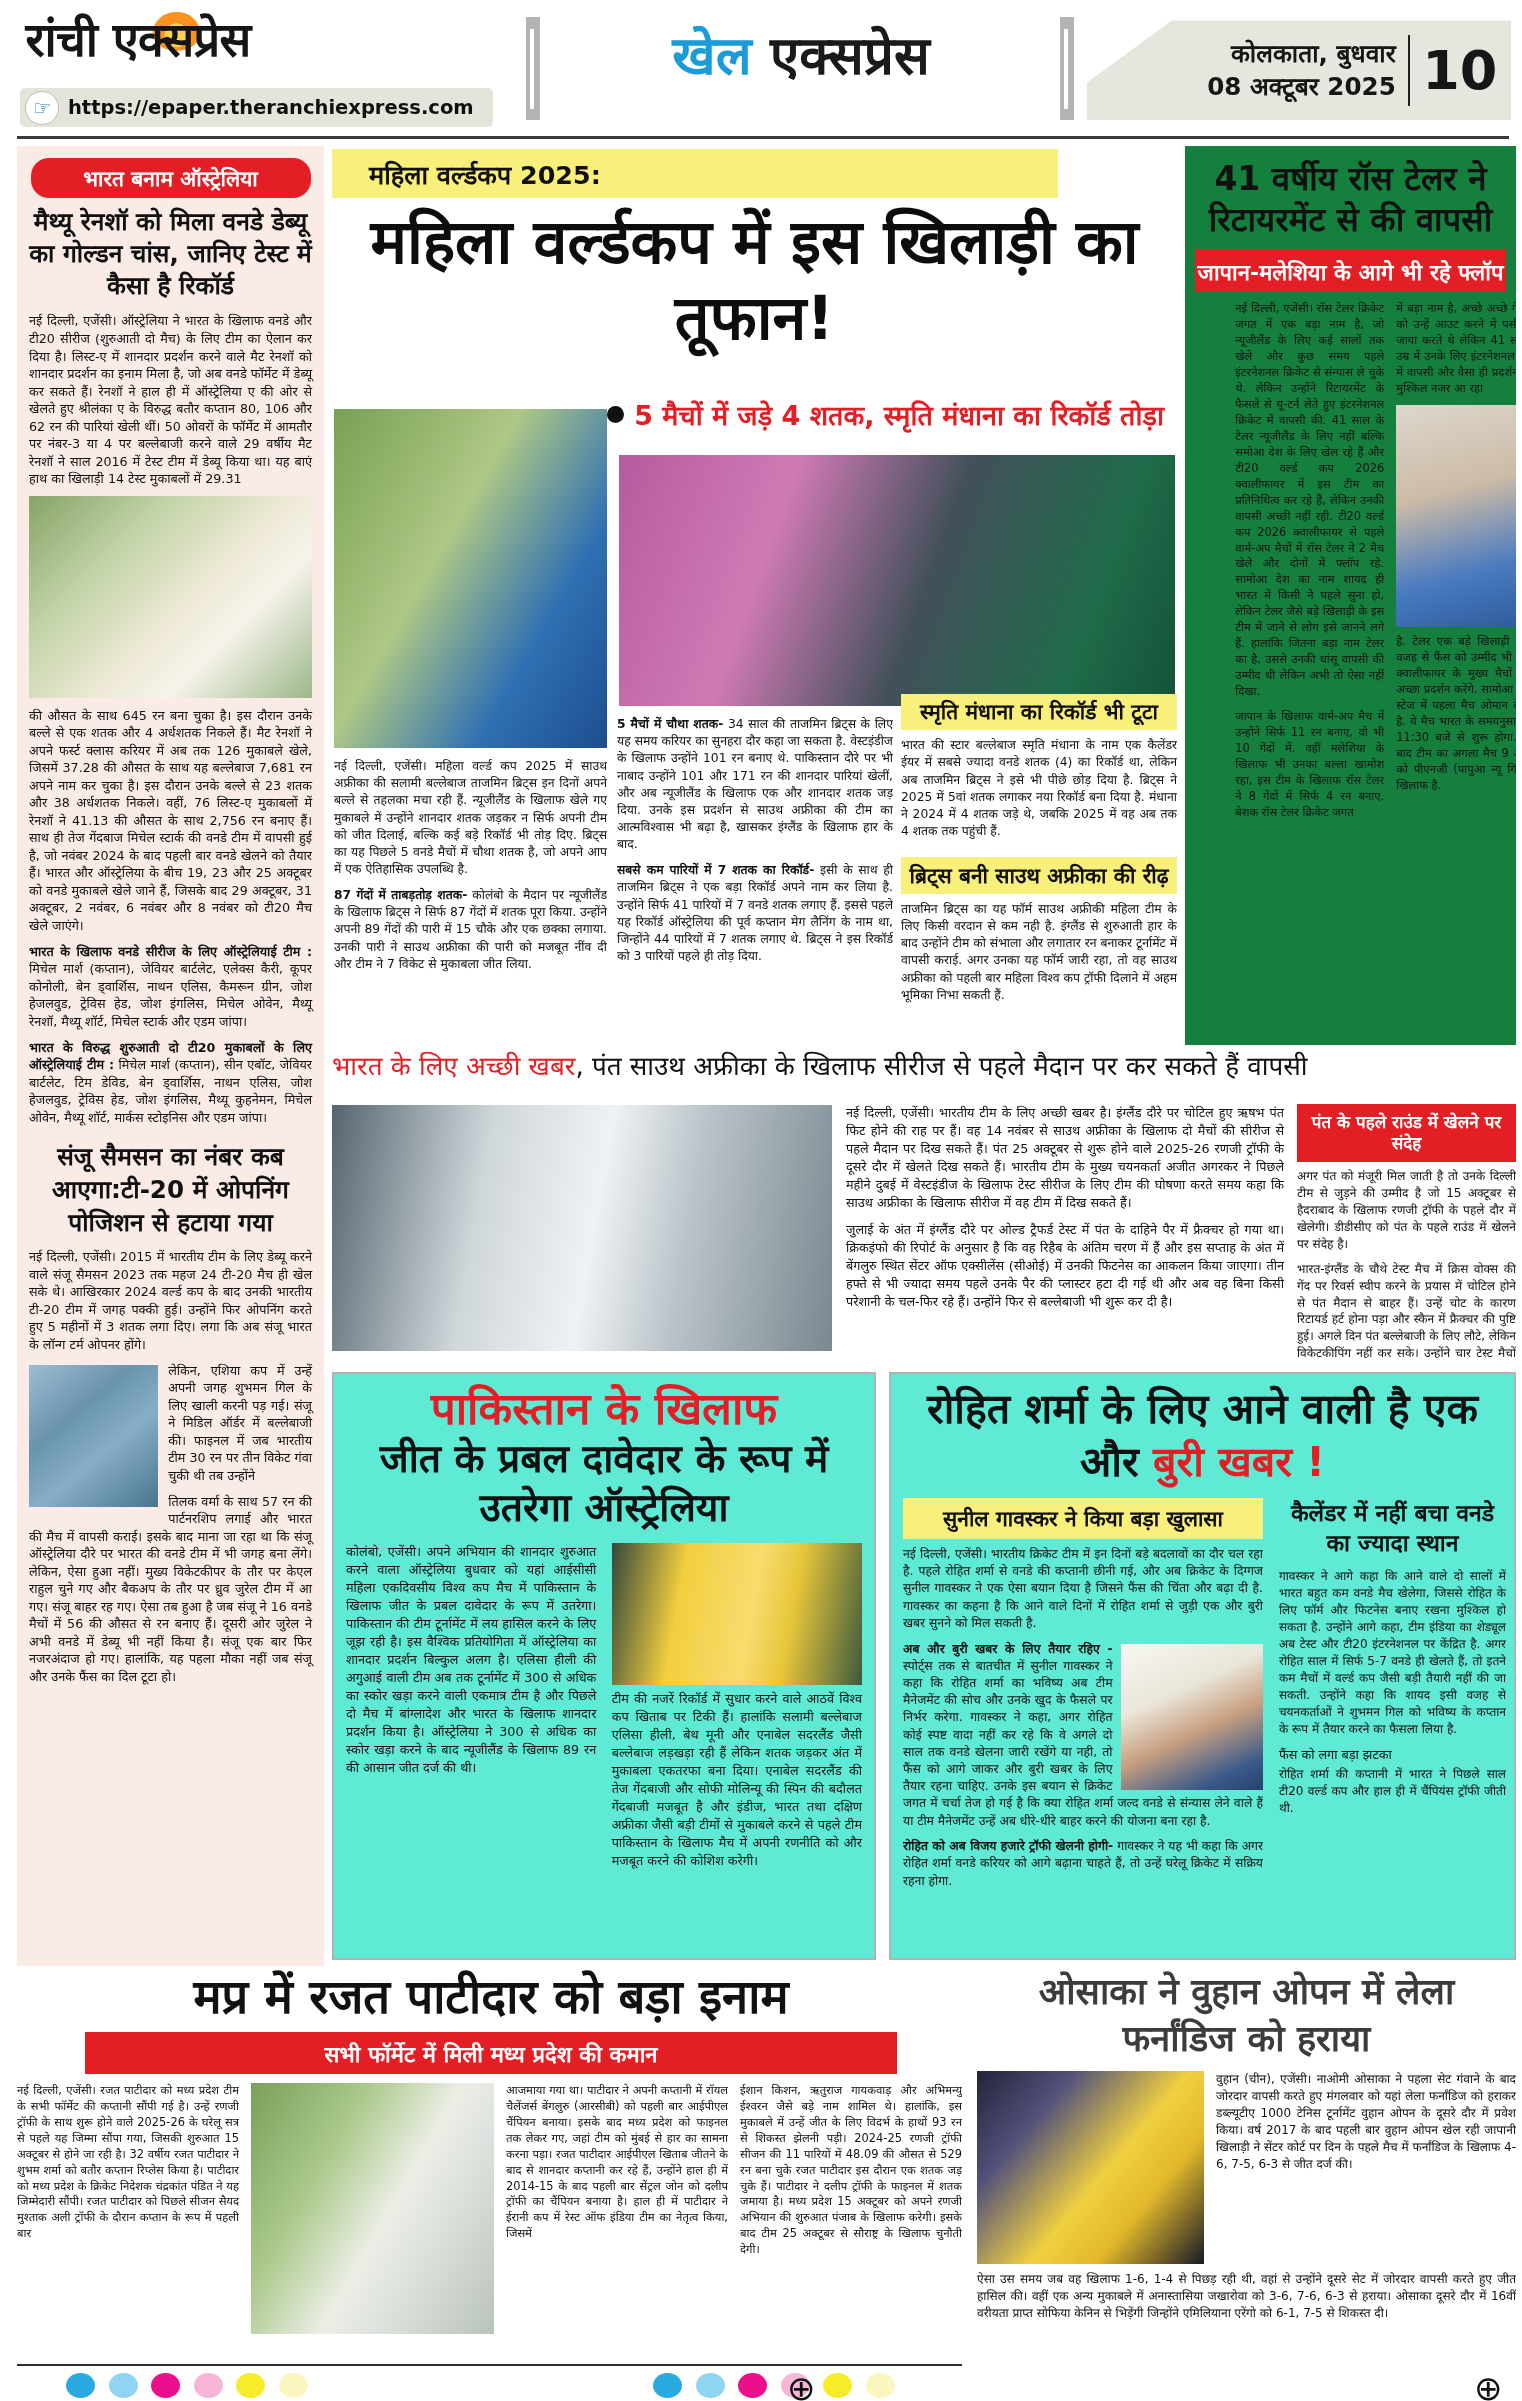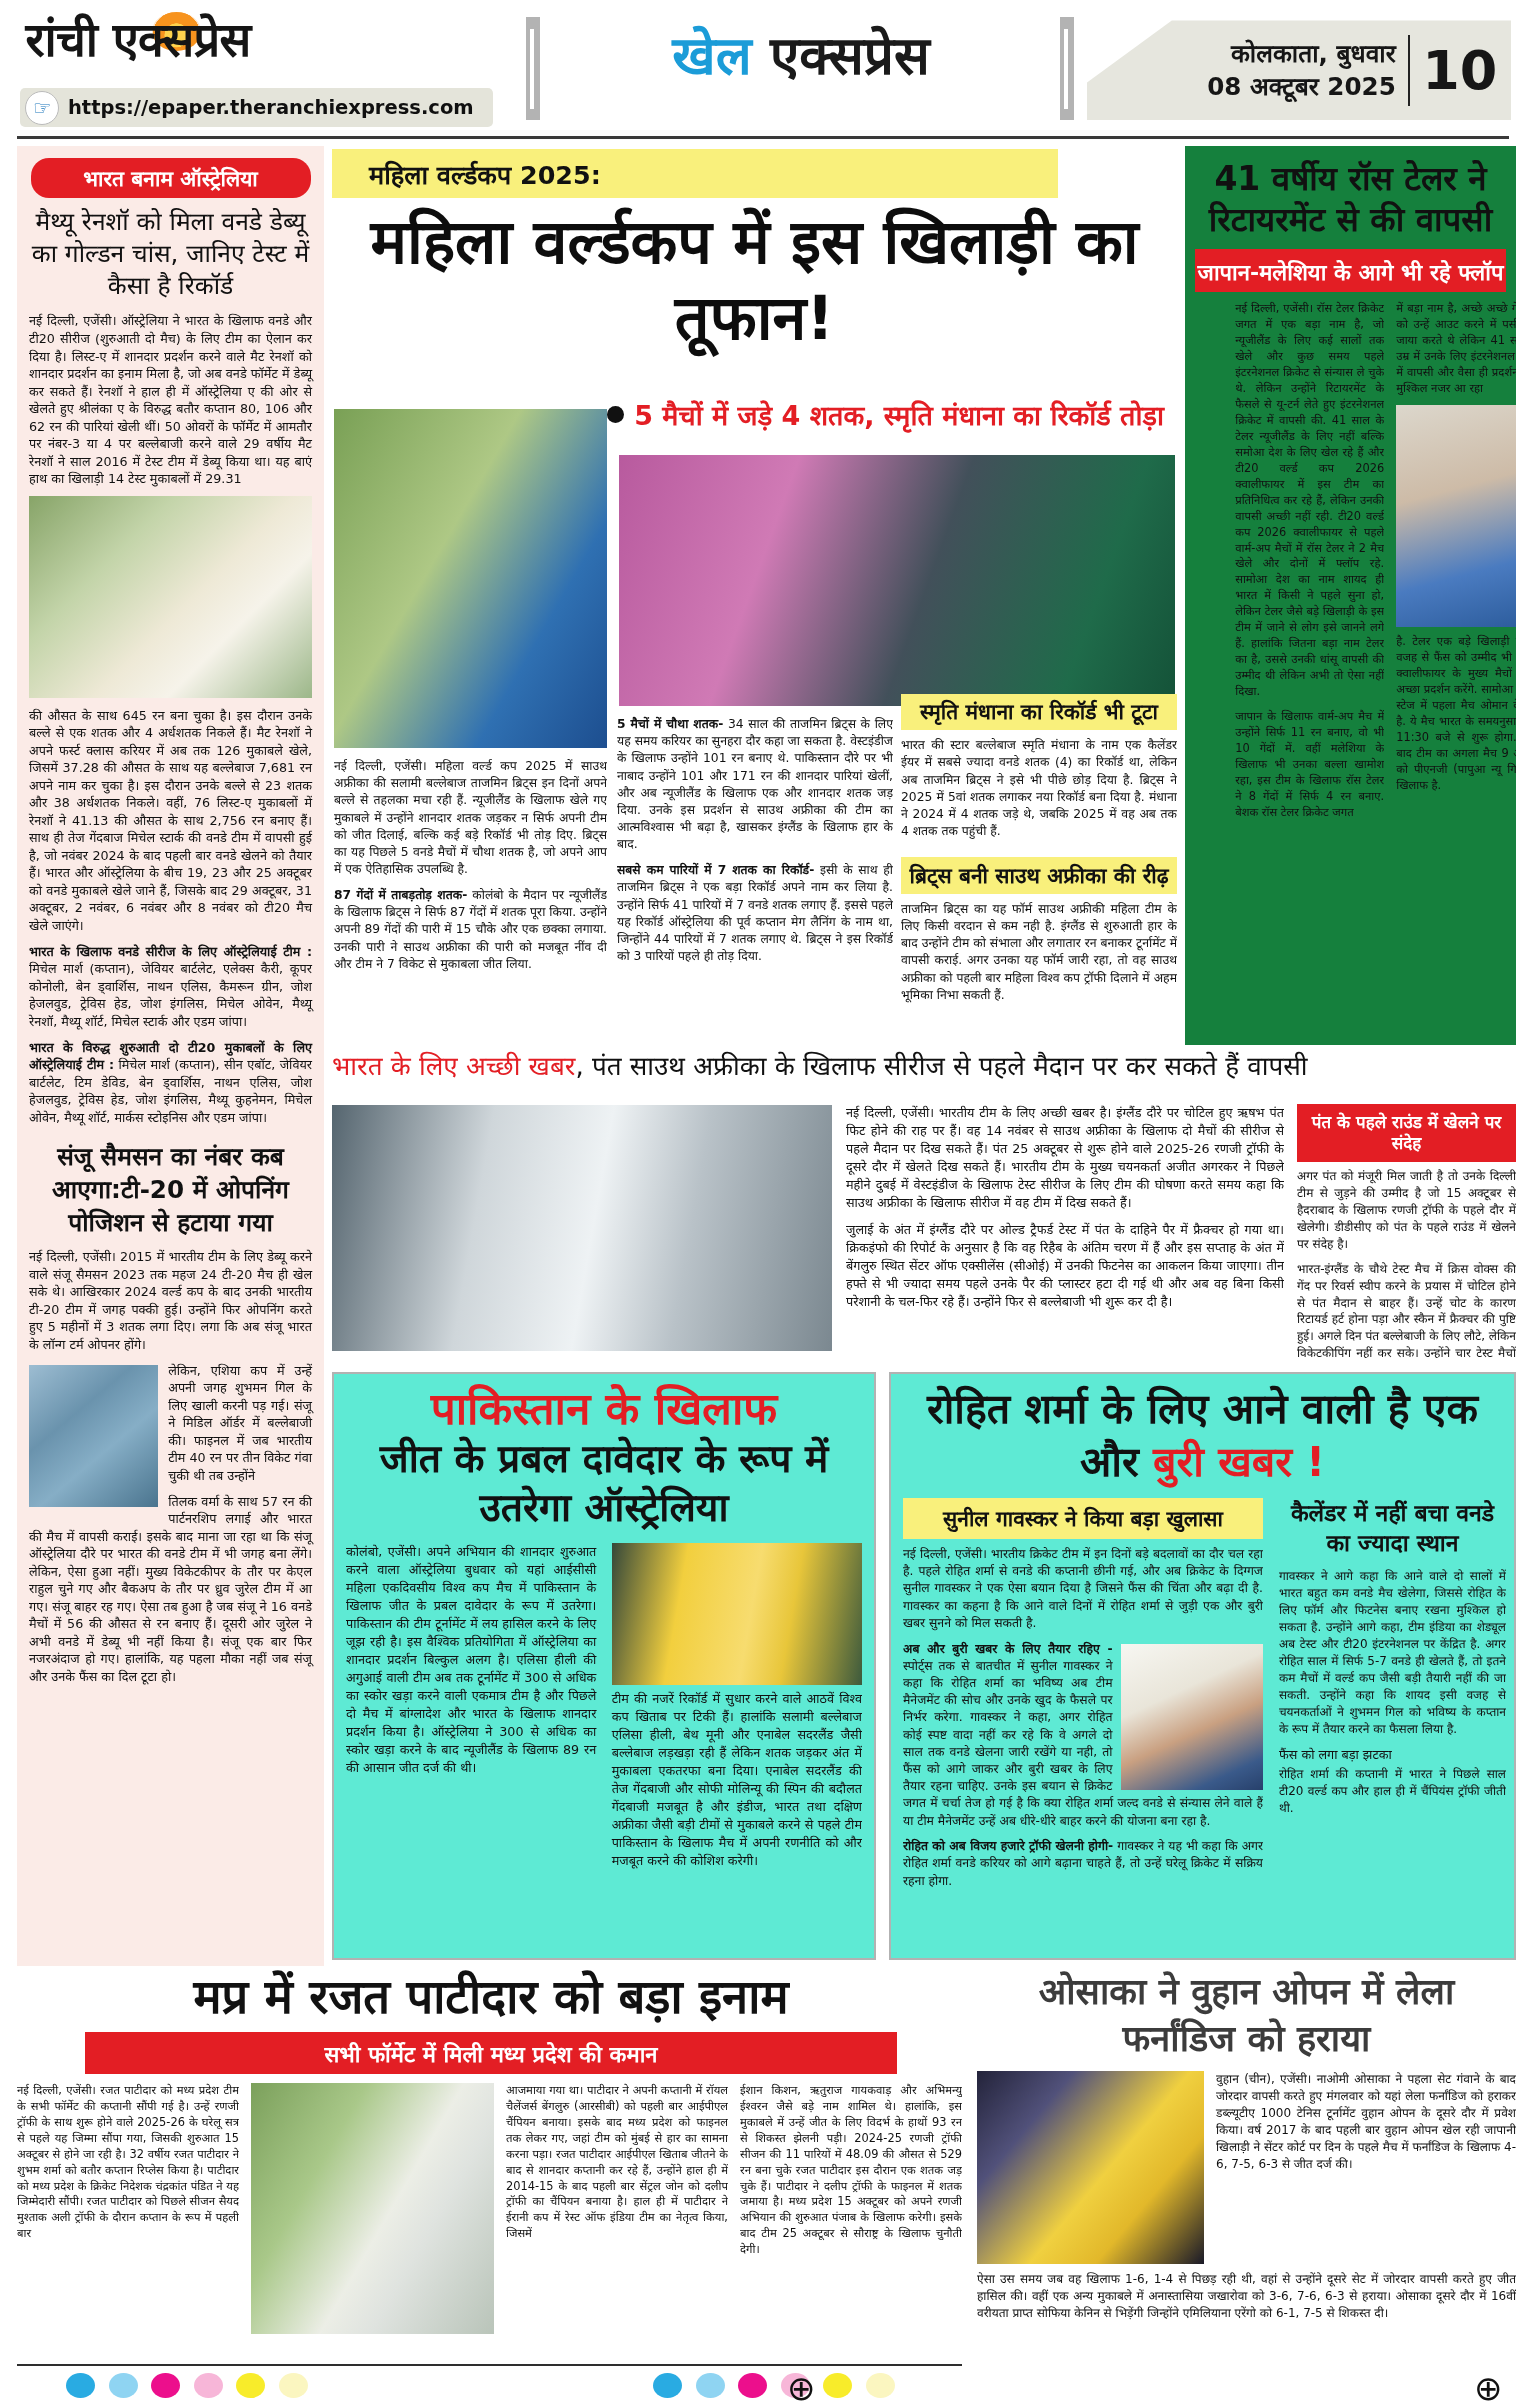--- a/index.html
+++ b/index.html
@@ -32,21 +32,21 @@
 
   
   .photo{background:#ccc;overflow:hidden;}
   .kicker-red{background:#e31e24;color:#fff;font-weight:800;text-align:center;}
   .lead-bold{font-weight:800;}
   p{margin:0 0 8.5px 0;}
 
   
   .left-col{position:absolute;left:17px;top:146px;width:307px;height:1820px;background:#fbebe7;overflow:hidden;padding:10.2px 12px;box-sizing:border-box;}
   .left-col .kicker-red{width:246px;margin:1.7px auto 8.5px auto;font-size:21px;padding:6px 17px;border-radius:18px;}
-  .renshaw-headline{font-size:24.6px;font-weight:400;text-align:center;line-height:1.3;margin:5.1px 0 10.2px 0;}
+  .renshaw-headline{font-size:24.6px;font-weight:700;text-align:center;line-height:1.3;margin:5.1px 0 10.2px 0;}
   .left-col .body{font-size:12.7px;line-height:1.38;text-align:justify;}
   .renshaw-photo{width:100%;height:202px;margin:5.1px 0 8.5px 0;
     background:linear-gradient(135deg,#87a468 0%,#c3d4a9 30%,#eee9d6 55%,#f6f3ea 70%,#9cb789 100%);}
   .sanju-headline{font-size:24.6px;font-weight:900;text-align:center;line-height:1.35;margin:13.6px 0 8.5px 0;}
   .samson-photo{float:left;width:129px;height:142px;margin:3.4px 10.2px 5.1px 0;
     background:linear-gradient(140deg,#9dbdd2 0%,#6a93ad 35%,#86aec6 60%,#4a748e 100%);}
 
   
   .wc-kicker{position:absolute;left:332px;top:149px;width:726px;height:49px;background:#f9f07c;
     font-size:25.4px;font-weight:900;display:flex;align-items:center;padding-left:37px;box-sizing:border-box;}
@@ -180,21 +180,21 @@
       <div class="photo renshaw-photo"></div>
       <p>की औसत के साथ 645 रन बना चुका है। इस दौरान उनके बल्ले से एक शतक और 4 अर्धशतक निकले हैं। मैट रेनशॉ ने अपने फर्स्ट क्लास करियर में अब तक 126 मुकाबले खेले, जिसमें 37.28 की औसत के साथ यह बल्लेबाज 7,681 रन अपने नाम कर चुका है। इस दौरान उनके बल्ले से 23 शतक और 38 अर्धशतक निकले। वहीं, 76 लिस्ट-ए मुकाबलों में रेनशॉ ने 41.13 की औसत के साथ 2,756 रन बनाए हैं। साथ ही तेज गेंदबाज मिचेल स्टार्क की वनडे टीम में वापसी हुई है, जो नवंबर 2024 के बाद पहली बार वनडे खेलने को तैयार हैं। भारत और ऑस्ट्रेलिया के बीच 19, 23 और 25 अक्टूबर को वनडे मुकाबले खेले जाने हैं, जिसके बाद 29 अक्टूबर, 31 अक्टूबर, 2 नवंबर, 6 नवंबर और 8 नवंबर को टी20 मैच खेले जाएंगे।</p>
       <p><span class="lead-bold">भारत के खिलाफ वनडे सीरीज के लिए ऑस्ट्रेलियाई टीम :</span><span> मिचेल मार्श (कप्तान), जेवियर बार्टलेट, एलेक्स कैरी, कूपर कोनोली, बेन ड्वार्शिस, नाथन एलिस, कैमरून ग्रीन, जोश हेजलवुड, ट्रेविस हेड, जोश इंगलिस, मिचेल ओवेन, मैथ्यू रेनशॉ, मैथ्यू शॉर्ट, मिचेल स्टार्क और एडम जांपा।</span></p>
       <p><span class="lead-bold">भारत के विरुद्ध शुरुआती दो टी20 मुकाबलों के लिए ऑस्ट्रेलियाई टीम :</span><span> मिचेल मार्श (कप्तान), सीन एबॉट, जेवियर बार्टलेट, टिम डेविड, बेन ड्वार्शिस, नाथन एलिस, जोश हेजलवुड, ट्रेविस हेड, जोश इंगलिस, मैथ्यू कुहनेमन, मिचेल ओवेन, मैथ्यू शॉर्ट, मार्कस स्टोइनिस और एडम जांपा।</span></p>
     </div>
     <div>
       <div class="sanju-headline">संजू सैमसन का नंबर कब आएगा:टी-20 में ओपनिंग पोजिशन से हटाया गया</div>
       <div class="body">
         <p>नई दिल्ली, एजेंसी। 2015 में भारतीय टीम के लिए डेब्यू करने वाले संजू सैमसन 2023 तक महज 24 टी-20 मैच ही खेल सके थे। आखिरकार 2024 वर्ल्ड कप के बाद उनकी भारतीय टी-20 टीम में जगह पक्की हुई। उन्होंने फिर ओपनिंग करते हुए 5 महीनों में 3 शतक लगा दिए। लगा कि अब संजू भारत के लॉन्ग टर्म ओपनर होंगे।</p>
         <div class="photo samson-photo"></div>
-        <p>लेकिन, एशिया कप में उन्हें अपनी जगह शुभमन गिल के लिए खाली करनी पड़ गई। संजू ने मिडिल ऑर्डर में बल्लेबाजी की। फाइनल में जब भारतीय टीम 40 रन पर तीन विकेट गंवा चुकी थी तब उन्होंने</p>
+        <p>लेकिन, एशिया कप में उन्हें अपनी जगह शुभमन गिल के लिए खाली करनी पड़ गई। संजू ने मिडिल ऑर्डर में बल्लेबाजी की। फाइनल में जब भारतीय टीम 30 रन पर तीन विकेट गंवा चुकी थी तब उन्होंने</p>
         <p>तिलक वर्मा के साथ 57 रन की पार्टनरशिप लगाई और भारत की मैच में वापसी कराई। इसके बाद माना जा रहा था कि संजू ऑस्ट्रेलिया दौरे पर भारत की वनडे टीम में भी जगह बना लेंगे। लेकिन, ऐसा हुआ नहीं। मुख्य विकेटकीपर के तौर पर केएल राहुल चुने गए और बैकअप के तौर पर ध्रुव जुरेल टीम में आ गए। संजू बाहर रह गए। ऐसा तब हुआ है जब संजू ने 16 वनडे मैचों में 56 की औसत से रन बनाए हैं। दूसरी ओर जुरेल ने अभी वनडे में डेब्यू भी नहीं किया है। संजू एक बार फिर नजरअंदाज हो गए। हालांकि, यह पहला मौका नहीं जब संजू और उनके फैंस का दिल टूटा हो।</p>
       </div>
     </div>
   </div>
 
   <div class="wc-kicker">महिला वर्ल्डकप 2025:</div>
   <div class="wc-headline">महिला वर्ल्डकप में इस खिलाड़ी का तूफान!</div>
   <div class="wc-bullet">
     <span class="bullet-dot"></span>
     <span>5 मैचों में जड़े 4 शतक, स्मृति मंधाना का रिकॉर्ड तोड़ा</span>

